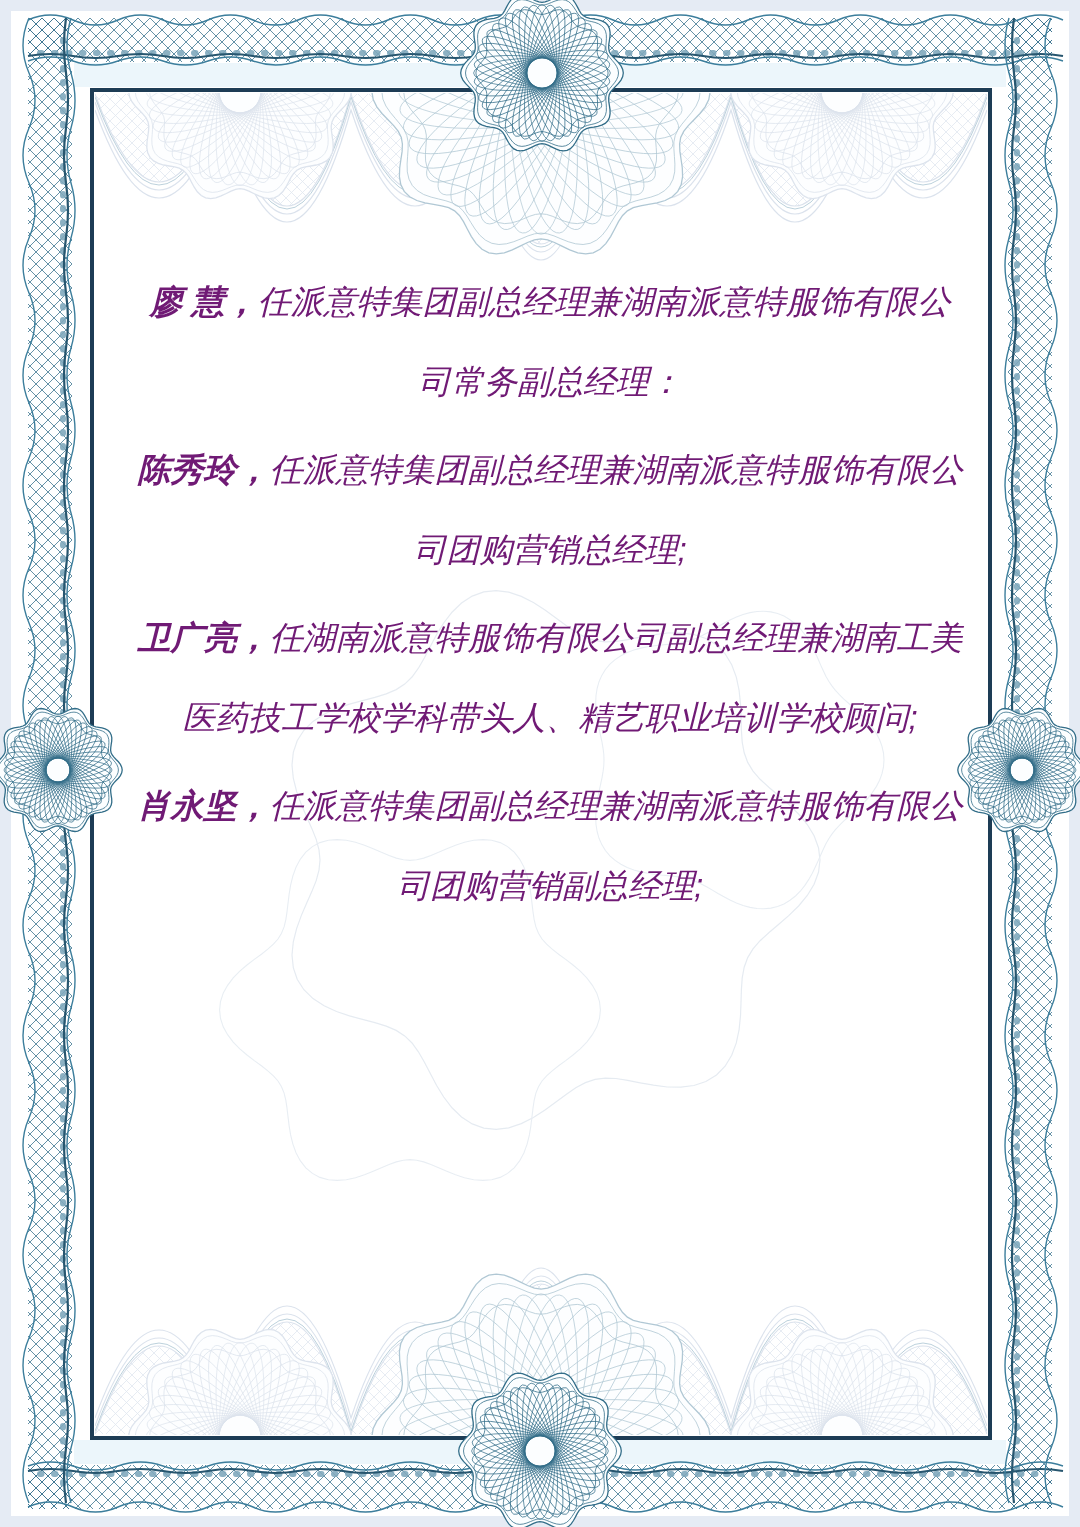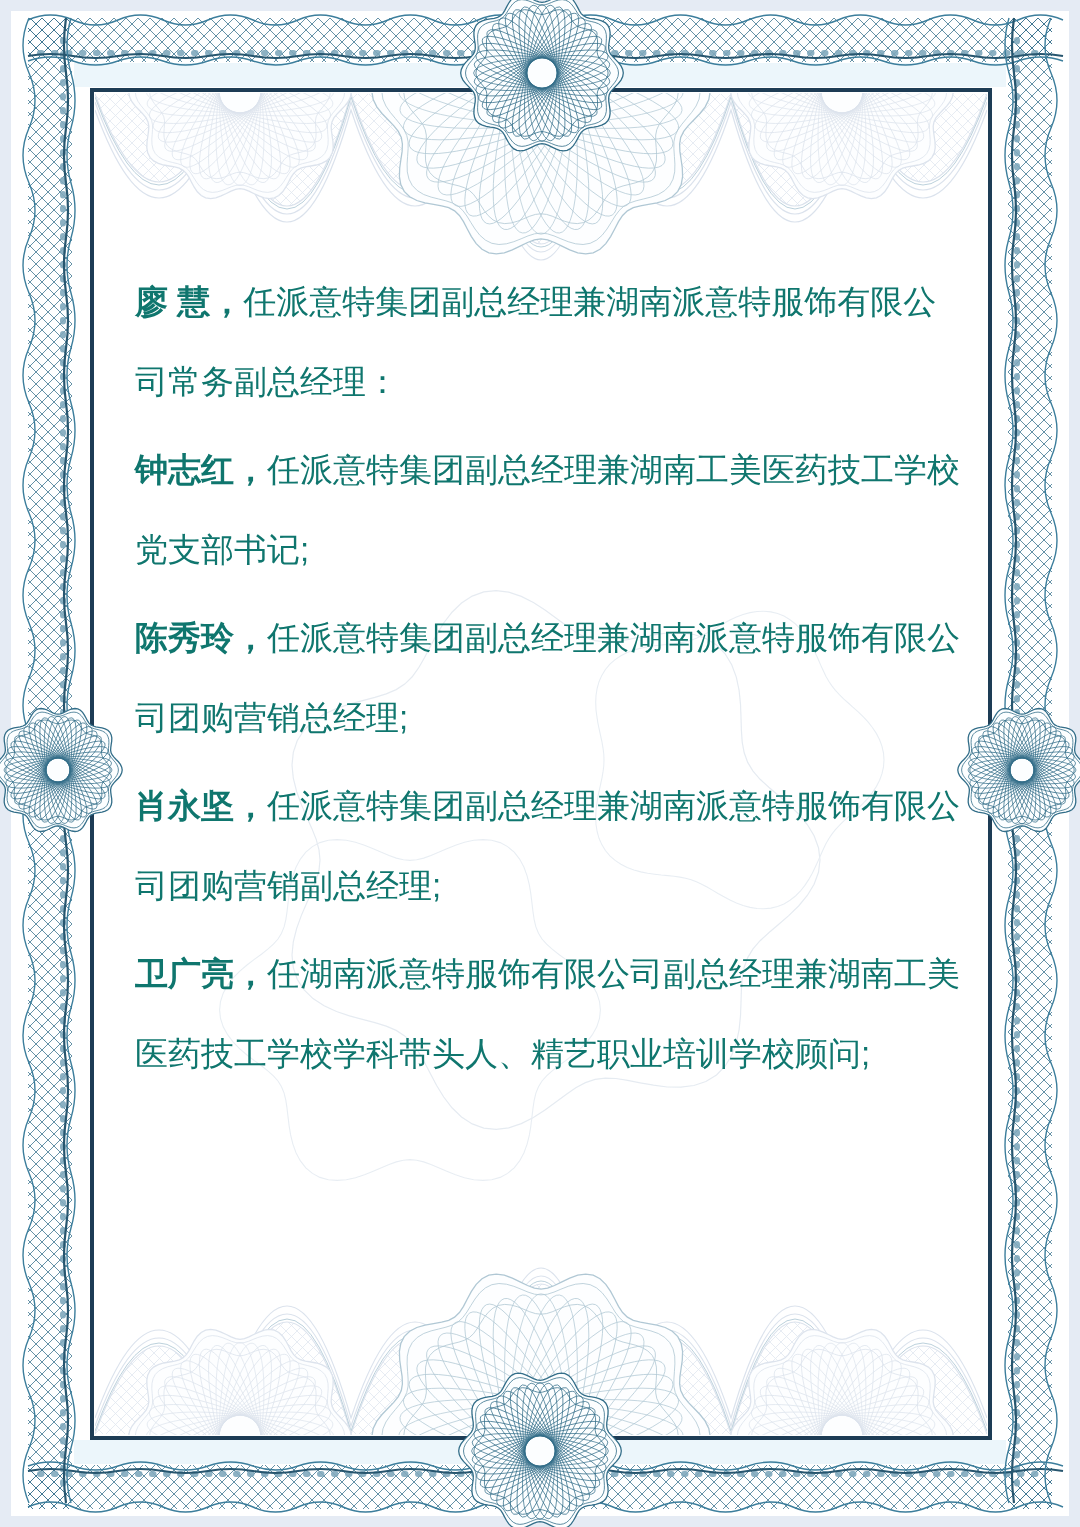--- a/index.html
+++ b/index.html
@@ -7,23 +7,24 @@
     width:1080px;height:1527px;position:relative;overflow:hidden;
     background:#ffffff;
     font-family:"Liberation Sans","DejaVu Sans",sans-serif;
   }
   .page{position:absolute;inset:0;background:#ffffff;
     box-shadow: inset 0 0 0 11px rgba(200,214,232,.48);}
   #deco{position:absolute;left:0;top:0;z-index:1;}
   .content{
     position:absolute;z-index:2;
     left:135px;top:262px;width:830px;
-    color:#0f766e;
+    color:#701a75;
     font-size:33px;line-height:80px;
-    text-align:left;
+    text-align:center;
+    font-style:italic;
   }
   .entry{margin:0 0 8px 0;}
   .name,.comma{font-weight:bold;}
 </style>
 </head>
 <body>
 
 <div class="page">
   <svg id="deco" width="1080" height="1527" viewBox="0 0 1080 1527" aria-hidden="true">
     <defs>
@@ -376,18 +377,17 @@
         <ellipse cx="1022" cy="770" rx="54.0" ry="12.0" fill="none" stroke="#336e89" stroke-width="0.7" transform="rotate(165.0 1022 770)"></ellipse>
         <ellipse cx="1022" cy="770" rx="54.0" ry="12.0" fill="none" stroke="#336e89" stroke-width="0.7" transform="rotate(172.5 1022 770)"></ellipse>
         <path d="M 1082.4 770.0 L 1082.0 772.7 L 1080.9 775.3 L 1079.2 777.8 L 1077.3 780.0 L 1075.5 782.2 L 1074.0 784.3 L 1073.0 786.6 L 1072.5 788.9 L 1072.5 791.6 L 1072.7 794.4 L 1072.9 797.4 L 1072.8 800.3 L 1072.1 803.1 L 1070.9 805.5 L 1069.0 807.5 L 1066.5 808.9 L 1063.7 809.9 L 1060.9 810.6 L 1058.1 811.3 L 1055.6 812.2 L 1053.5 813.3 L 1051.7 815.0 L 1050.1 817.1 L 1048.6 819.5 L 1047.1 822.0 L 1045.2 824.4 L 1043.1 826.3 L 1040.7 827.5 L 1038.0 827.9 L 1035.2 827.6 L 1032.3 826.8 L 1029.5 825.7 L 1026.9 824.6 L 1024.4 823.9 L 1022.0 823.6 L 1019.6 823.9 L 1017.1 824.6 L 1014.5 825.7 L 1011.7 826.8 L 1008.8 827.6 L 1006.0 827.9 L 1003.3 827.5 L 1000.9 826.3 L 998.8 824.4 L 996.9 822.0 L 995.4 819.5 L 993.9 817.1 L 992.3 815.0 L 990.5 813.3 L 988.4 812.2 L 985.9 811.3 L 983.1 810.6 L 980.3 809.9 L 977.5 808.9 L 975.0 807.5 L 973.1 805.5 L 971.9 803.1 L 971.2 800.3 L 971.1 797.4 L 971.3 794.4 L 971.5 791.6 L 971.5 788.9 L 971.0 786.6 L 970.0 784.3 L 968.5 782.2 L 966.7 780.0 L 964.8 777.8 L 963.1 775.3 L 962.0 772.7 L 961.6 770.0 L 962.0 767.3 L 963.1 764.7 L 964.8 762.2 L 966.7 760.0 L 968.5 757.8 L 970.0 755.7 L 971.0 753.4 L 971.5 751.1 L 971.5 748.4 L 971.3 745.6 L 971.1 742.6 L 971.2 739.7 L 971.9 736.9 L 973.1 734.5 L 975.0 732.5 L 977.5 731.1 L 980.3 730.1 L 983.1 729.4 L 985.9 728.7 L 988.4 727.8 L 990.5 726.7 L 992.3 725.0 L 993.9 722.9 L 995.4 720.5 L 996.9 718.0 L 998.8 715.6 L 1000.9 713.7 L 1003.3 712.5 L 1006.0 712.1 L 1008.8 712.4 L 1011.7 713.2 L 1014.5 714.3 L 1017.1 715.4 L 1019.6 716.1 L 1022.0 716.4 L 1024.4 716.1 L 1026.9 715.4 L 1029.5 714.3 L 1032.3 713.2 L 1035.2 712.4 L 1038.0 712.1 L 1040.7 712.5 L 1043.1 713.7 L 1045.2 715.6 L 1047.1 718.0 L 1048.6 720.5 L 1050.1 722.9 L 1051.7 725.0 L 1053.5 726.7 L 1055.6 727.8 L 1058.1 728.7 L 1060.9 729.4 L 1063.7 730.1 L 1066.5 731.1 L 1069.0 732.5 L 1070.9 734.5 L 1072.1 736.9 L 1072.8 739.7 L 1072.9 742.6 L 1072.7 745.6 L 1072.5 748.4 L 1072.5 751.1 L 1073.0 753.4 L 1074.0 755.7 L 1075.5 757.8 L 1077.3 760.0 L 1079.2 762.2 L 1080.9 764.7 L 1082.0 767.3 L 1082.4 770.0 Z" fill="none" stroke="#336e89" stroke-width="0.8"></path>
         <path d="M 1074.2 770.0 L 1073.8 772.3 L 1072.8 774.6 L 1071.4 776.7 L 1069.8 778.7 L 1068.2 780.5 L 1066.9 782.4 L 1066.0 784.3 L 1065.6 786.4 L 1065.5 788.6 L 1065.7 791.1 L 1065.9 793.6 L 1065.8 796.2 L 1065.3 798.6 L 1064.2 800.7 L 1062.5 802.3 L 1060.4 803.6 L 1058.0 804.5 L 1055.5 805.1 L 1053.2 805.7 L 1051.0 806.4 L 1049.2 807.4 L 1047.6 808.8 L 1046.3 810.7 L 1045.0 812.7 L 1043.6 814.9 L 1042.1 816.9 L 1040.2 818.6 L 1038.1 819.6 L 1035.8 820.0 L 1033.4 819.8 L 1030.9 819.1 L 1028.5 818.1 L 1026.2 817.2 L 1024.1 816.5 L 1022.0 816.2 L 1019.9 816.5 L 1017.8 817.2 L 1015.5 818.1 L 1013.1 819.1 L 1010.6 819.8 L 1008.2 820.0 L 1005.9 819.6 L 1003.8 818.6 L 1001.9 816.9 L 1000.4 814.9 L 999.0 812.7 L 997.7 810.7 L 996.4 808.8 L 994.8 807.4 L 993.0 806.4 L 990.8 805.7 L 988.5 805.1 L 986.0 804.5 L 983.6 803.6 L 981.5 802.3 L 979.8 800.7 L 978.7 798.6 L 978.2 796.2 L 978.1 793.6 L 978.3 791.1 L 978.5 788.6 L 978.4 786.4 L 978.0 784.3 L 977.1 782.4 L 975.8 780.5 L 974.2 778.7 L 972.6 776.7 L 971.2 774.6 L 970.2 772.3 L 969.8 770.0 L 970.2 767.7 L 971.2 765.4 L 972.6 763.3 L 974.2 761.3 L 975.8 759.5 L 977.1 757.6 L 978.0 755.7 L 978.4 753.6 L 978.5 751.4 L 978.3 748.9 L 978.1 746.4 L 978.2 743.8 L 978.7 741.4 L 979.8 739.3 L 981.5 737.7 L 983.6 736.4 L 986.0 735.5 L 988.5 734.9 L 990.8 734.3 L 993.0 733.6 L 994.8 732.6 L 996.4 731.2 L 997.7 729.3 L 999.0 727.3 L 1000.4 725.1 L 1001.9 723.1 L 1003.8 721.4 L 1005.9 720.4 L 1008.2 720.0 L 1010.6 720.2 L 1013.1 720.9 L 1015.5 721.9 L 1017.8 722.8 L 1019.9 723.5 L 1022.0 723.8 L 1024.1 723.5 L 1026.2 722.8 L 1028.5 721.9 L 1030.9 720.9 L 1033.4 720.2 L 1035.8 720.0 L 1038.1 720.4 L 1040.2 721.4 L 1042.1 723.1 L 1043.6 725.1 L 1045.0 727.3 L 1046.3 729.3 L 1047.6 731.2 L 1049.2 732.6 L 1051.0 733.6 L 1053.2 734.3 L 1055.5 734.9 L 1058.0 735.5 L 1060.4 736.4 L 1062.5 737.7 L 1064.2 739.3 L 1065.3 741.4 L 1065.8 743.8 L 1065.9 746.4 L 1065.7 748.9 L 1065.5 751.4 L 1065.6 753.6 L 1066.0 755.7 L 1066.9 757.6 L 1068.2 759.5 L 1069.8 761.3 L 1071.4 763.3 L 1072.8 765.4 L 1073.8 767.7 L 1074.2 770.0 Z" fill="none" stroke="#336e89" stroke-width="0.8"></path>
         <circle cx="1022" cy="770" r="12.0" fill="none" stroke="#336e89" stroke-width="0.8"></circle>
       </g>
     </svg>
 
   <div class="content">
     <p class="entry"><span class="name">廖 慧</span><span class="comma">，</span><span class="desc">任派意特集团副总经理兼湖南派意特服饰有限公司常务副总经理：</span></p>
-    <p class="entry"><span class="name">钟志红</span><span class="comma">，</span><span class="desc">任派意特集团副总经理兼湖南工美医药技工学校党支部书记;</span></p>
     <p class="entry"><span class="name">陈秀玲</span><span class="comma">，</span><span class="desc">任派意特集团副总经理兼湖南派意特服饰有限公司团购营销总经理;</span></p>
+    <p class="entry"><span class="name">卫广亮</span><span class="comma">，</span><span class="desc">任湖南派意特服饰有限公司副总经理兼湖南工美医药技工学校学科带头人、精艺职业培训学校顾问;</span></p>
     <p class="entry"><span class="name">肖永坚</span><span class="comma">，</span><span class="desc">任派意特集团副总经理兼湖南派意特服饰有限公司团购营销副总经理;</span></p>
-    <p class="entry"><span class="name">卫广亮</span><span class="comma">，</span><span class="desc">任湖南派意特服饰有限公司副总经理兼湖南工美医药技工学校学科带头人、精艺职业培训学校顾问;</span></p>
   </div>
 </div>
 
 </body></html>

